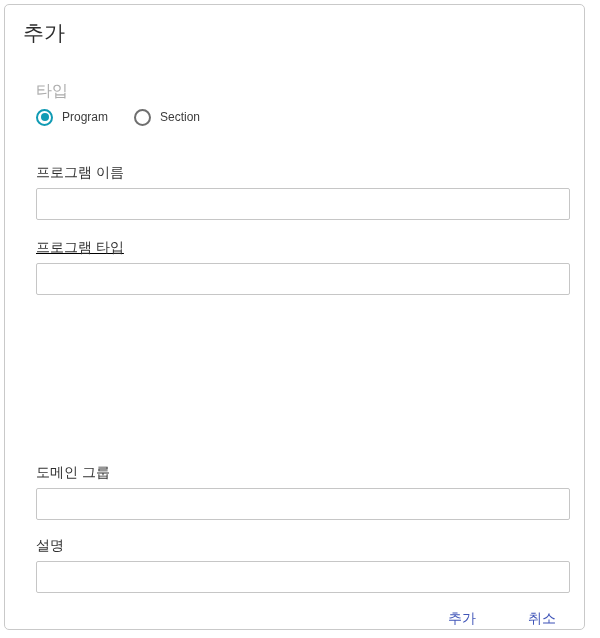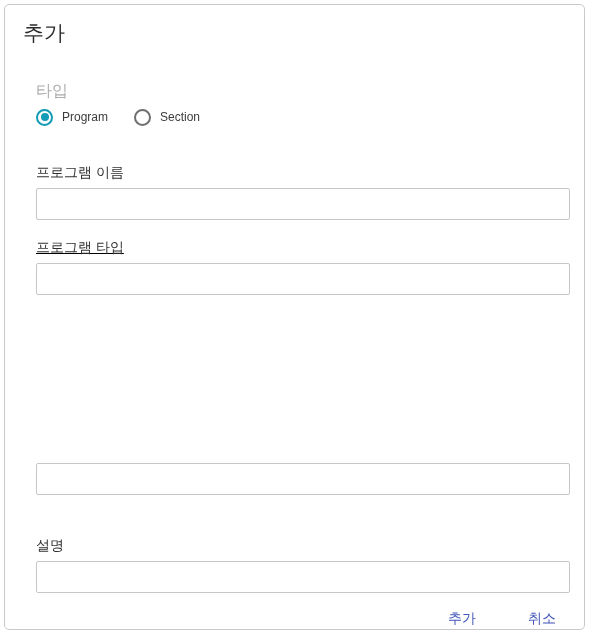--- a/index.html
+++ b/index.html
@@ -196,20 +196,21 @@
     </div>
 
     <div class="field-group" style="top:169px;text-decoration:underline;">
       <div class="field-label">프로그램 타입</div>
       <input class="field-input" type="text" placeholder="" style="">
     </div>
 
 
 
     <div class="field-group" style="top:394px;">
+      <div class="field-label">도메인 그룹</div>
       <input class="field-input" type="text" placeholder="" style="">
     </div>
 
     <div class="field-group" style="top:467px;">
       <div class="field-label">설명</div>
       <input class="field-input" type="text" placeholder="" style="">
     </div>
 
     <div class="dialog-actions">
       <button class="action-button">추가</button>

